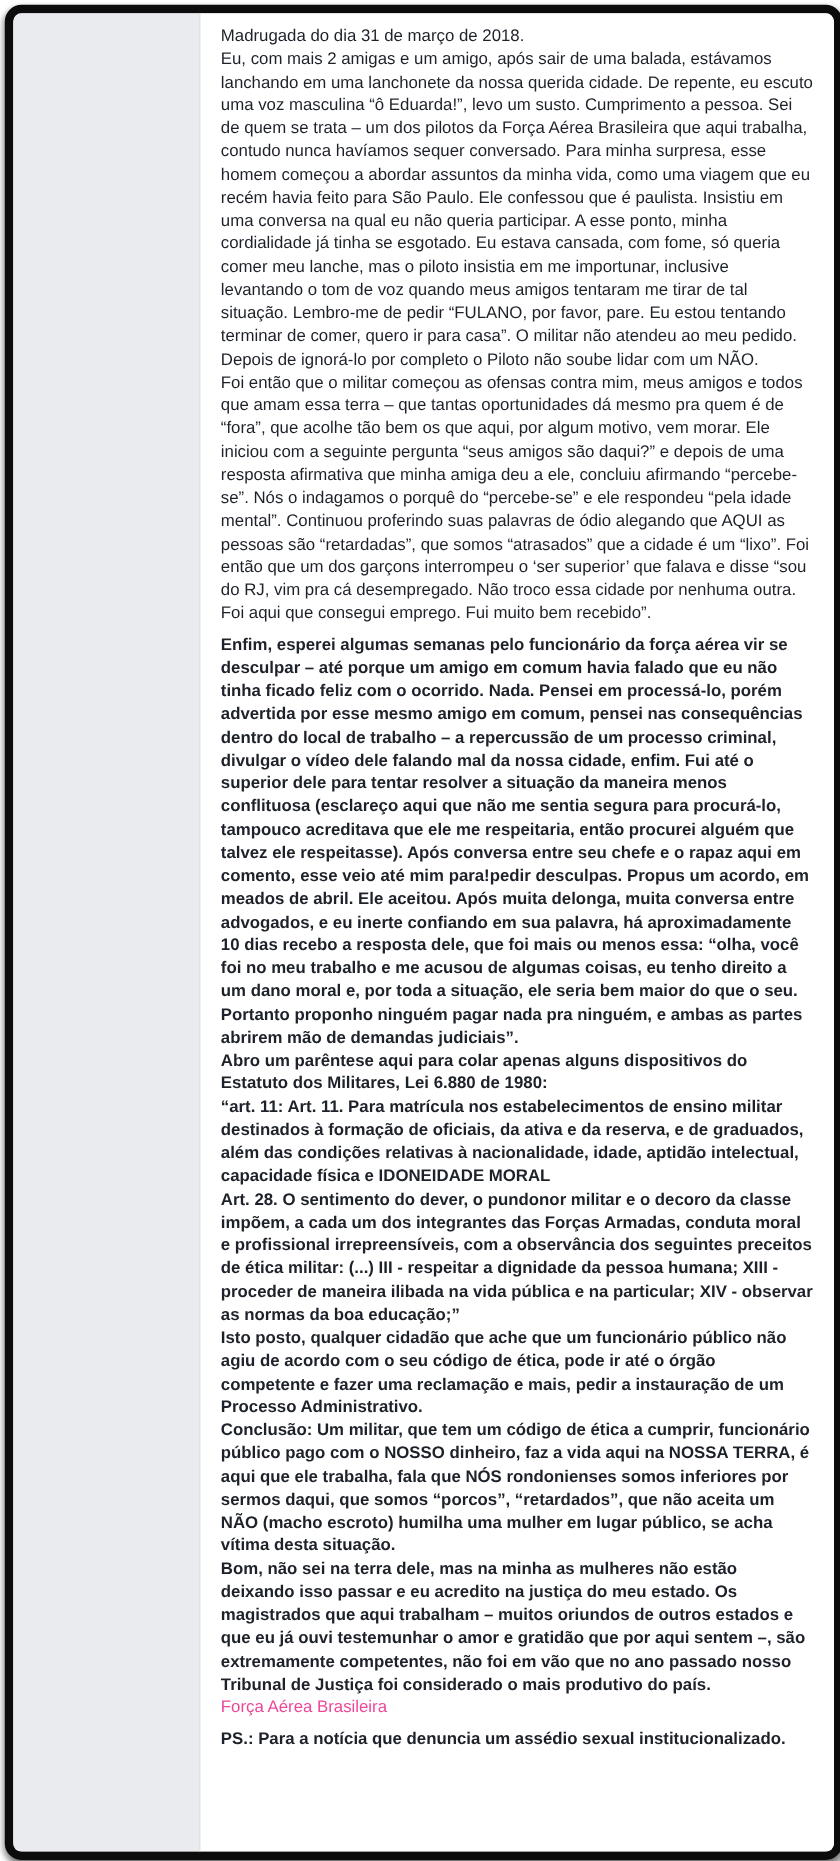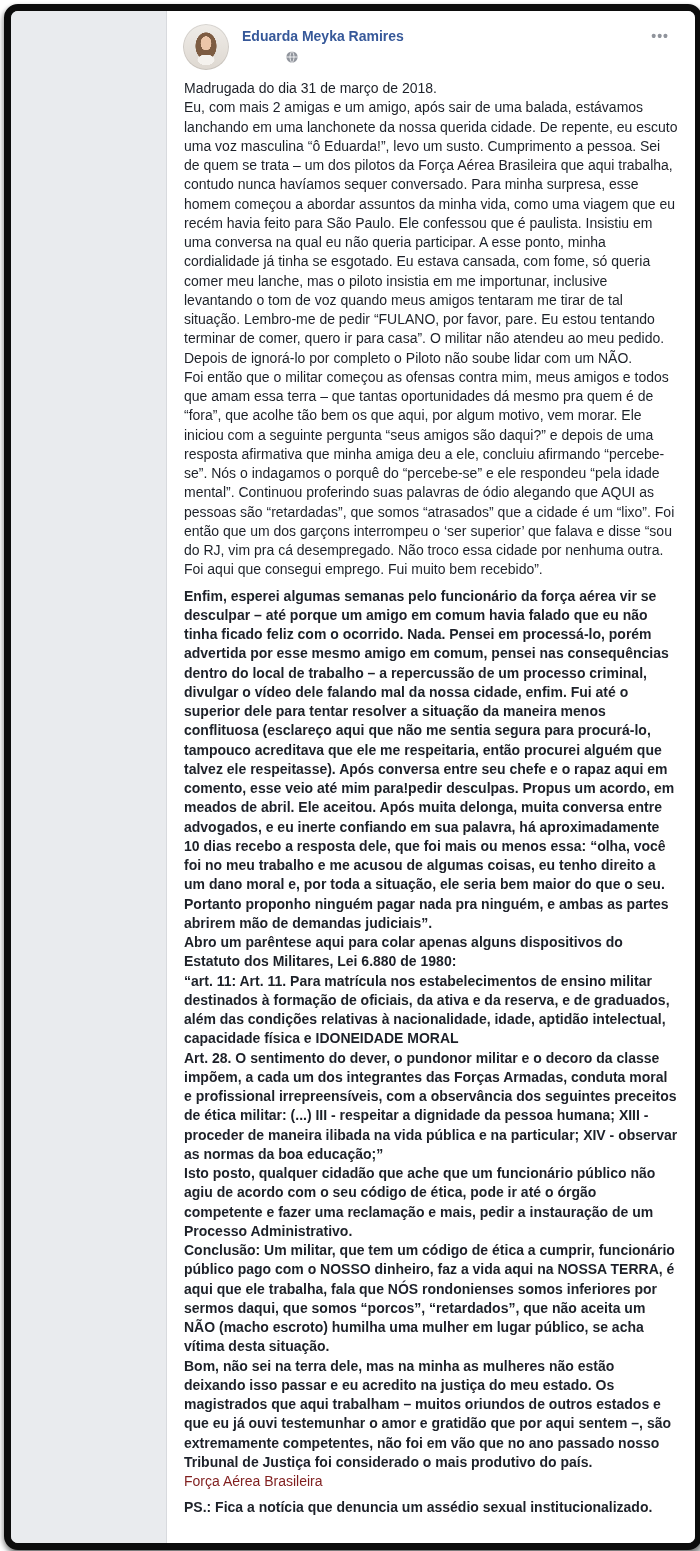--- a/index.html
+++ b/index.html
@@ -85,55 +85,42 @@
     line-height: 1.375;
     color: #1d2129;
   }
   .block {
     white-space: pre-wrap;
     margin: 0;
   }
   .gap-top { margin-top: 7px; font-weight: bold; }
   .page-link {
     display: block;
-    color: #7f1d1d;
+    color: #ec4899;
     text-decoration: none;
     cursor: pointer;
   }
 </style>
 </head>
 <body>
 
 <div class="frame">
   <div class="left-strip"></div>
   <div class="card">
 
-    <div class="post-header">
-      <div class="avatar"></div>
-      <div class="header-info">
-        <a class="author-name">Eduarda Meyka Ramires</a>
-        <div class="privacy-row">
-          <svg class="globe" width="12" height="12" viewBox="0 0 16 16">
-            <circle cx="8" cy="8" r="7.5" fill="#90949c"></circle>
-            <path d="M0.5 8 H15.5 M8 0.5 C4.5 3.5 4.5 12.5 8 15.5 M8 0.5 C11.5 3.5 11.5 12.5 8 15.5" stroke="#ffffff" stroke-width="1.1" fill="none"></path>
-          </svg>
-        </div>
-      </div>
-      <div class="more">•••</div>
-    </div>
 
     <div class="post-body">
       <div class="block">Madrugada do dia 31 de março de 2018.
 Eu, com mais 2 amigas e um amigo, após sair de uma balada, estávamos lanchando em uma lanchonete da nossa querida cidade. De repente, eu escuto uma voz masculina “ô Eduarda!”, levo um susto. Cumprimento a pessoa. Sei de quem se trata – um dos pilotos da Força Aérea Brasileira que aqui trabalha, contudo nunca havíamos sequer conversado. Para minha surpresa, esse homem começou a abordar assuntos da minha vida, como uma viagem que eu recém havia feito para São Paulo. Ele confessou que é paulista. Insistiu em uma conversa na qual eu não queria participar. A esse ponto, minha cordialidade já tinha se esgotado. Eu estava cansada, com fome, só queria comer meu lanche, mas o piloto insistia em me importunar, inclusive levantando o tom de voz quando meus amigos tentaram me tirar de tal situação. Lembro-me de pedir “FULANO, por favor, pare. Eu estou tentando terminar de comer, quero ir para casa”. O militar não atendeu ao meu pedido. Depois de ignorá-lo por completo o Piloto não soube lidar com um NÃO.
 Foi então que o militar começou as ofensas contra mim, meus amigos e todos que amam essa terra – que tantas oportunidades dá mesmo pra quem é de “fora”, que acolhe tão bem os que aqui, por algum motivo, vem morar. Ele iniciou com a seguinte pergunta “seus amigos são daqui?” e depois de uma resposta afirmativa que minha amiga deu a ele, concluiu afirmando “percebe-se”. Nós o indagamos o porquê do “percebe-se” e ele respondeu “pela idade mental”. Continuou proferindo suas palavras de ódio alegando que AQUI as pessoas são “retardadas”, que somos “atrasados” que a cidade é um “lixo”. Foi então que um dos garçons interrompeu o ‘ser superior’ que falava e disse “sou do RJ, vim pra cá desempregado. Não troco essa cidade por nenhuma outra. Foi aqui que consegui emprego. Fui muito bem recebido”.</div>
       <div class="block gap-top">Enfim, esperei algumas semanas pelo funcionário da força aérea vir se desculpar – até porque um amigo em comum havia falado que eu não tinha ficado feliz com o ocorrido. Nada. Pensei em processá-lo, porém advertida por esse mesmo amigo em comum, pensei nas consequências dentro do local de trabalho – a repercussão de um processo criminal, divulgar o vídeo dele falando mal da nossa cidade, enfim. Fui até o superior dele para tentar resolver a situação da maneira menos conflituosa (esclareço aqui que não me sentia segura para procurá-lo, tampouco acreditava que ele me respeitaria, então procurei alguém que talvez ele respeitasse). Após conversa entre seu chefe e o rapaz aqui em comento, esse veio até mim para!pedir desculpas. Propus um acordo, em meados de abril. Ele aceitou. Após muita delonga, muita conversa entre advogados, e eu inerte confiando em sua palavra, há aproximadamente 10 dias recebo a resposta dele, que foi mais ou menos essa: “olha, você foi no meu trabalho e me acusou de algumas coisas, eu tenho direito a um dano moral e, por toda a situação, ele seria bem maior do que o seu. Portanto proponho ninguém pagar nada pra ninguém, e ambas as partes abrirem mão de demandas judiciais”.
 Abro um parêntese aqui para colar apenas alguns dispositivos do Estatuto dos Militares, Lei 6.880 de 1980:
 “art. 11: Art. 11. Para matrícula nos estabelecimentos de ensino militar destinados à formação de oficiais, da ativa e da reserva, e de graduados, além das condições relativas à nacionalidade, idade, aptidão intelectual, capacidade física e IDONEIDADE MORAL
 Art. 28. O sentimento do dever, o pundonor militar e o decoro da classe impõem, a cada um dos integrantes das Forças Armadas, conduta moral e profissional irrepreensíveis, com a observância dos seguintes preceitos de ética militar: (...) III - respeitar a dignidade da pessoa humana; XIII - proceder de maneira ilibada na vida pública e na particular; XIV - observar as normas da boa educação;”
 Isto posto, qualquer cidadão que ache que um funcionário público não agiu de acordo com o seu código de ética, pode ir até o órgão competente e fazer uma reclamação e mais, pedir a instauração de um Processo Administrativo.
 Conclusão: Um militar, que tem um código de ética a cumprir, funcionário público pago com o NOSSO dinheiro, faz a vida aqui na NOSSA TERRA, é aqui que ele trabalha, fala que NÓS rondonienses somos inferiores por sermos daqui, que somos “porcos”, “retardados”, que não aceita um NÃO (macho escroto) humilha uma mulher em lugar público, se acha vítima desta situação.
 Bom, não sei na terra dele, mas na minha as mulheres não estão deixando isso passar e eu acredito na justiça do meu estado. Os magistrados que aqui trabalham – muitos oriundos de outros estados e que eu já ouvi testemunhar o amor e gratidão que por aqui sentem –, são extremamente competentes, não foi em vão que no ano passado nosso Tribunal de Justiça foi considerado o mais produtivo do país.</div>
       <a class="page-link">Força Aérea Brasileira</a>
-      <div class="block gap-top">PS.: Fica a notícia que denuncia um assédio sexual institucionalizado.</div>
+      <div class="block gap-top">PS.: Para a notícia que denuncia um assédio sexual institucionalizado.</div>
     </div>
 
   </div>
 </div>
 
 </body></html>

